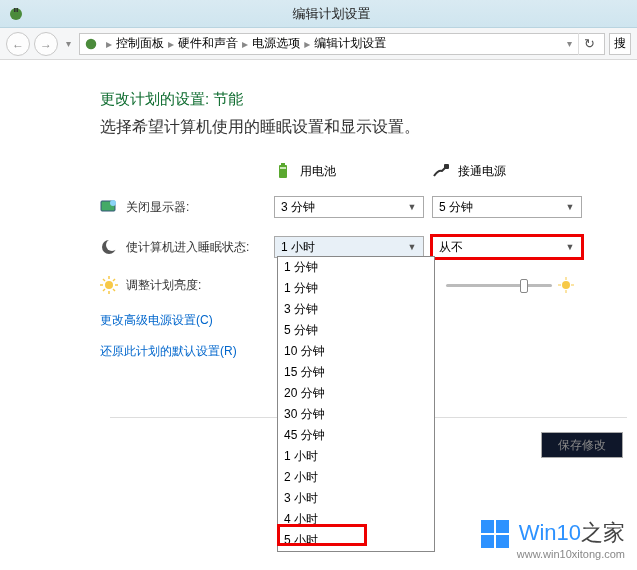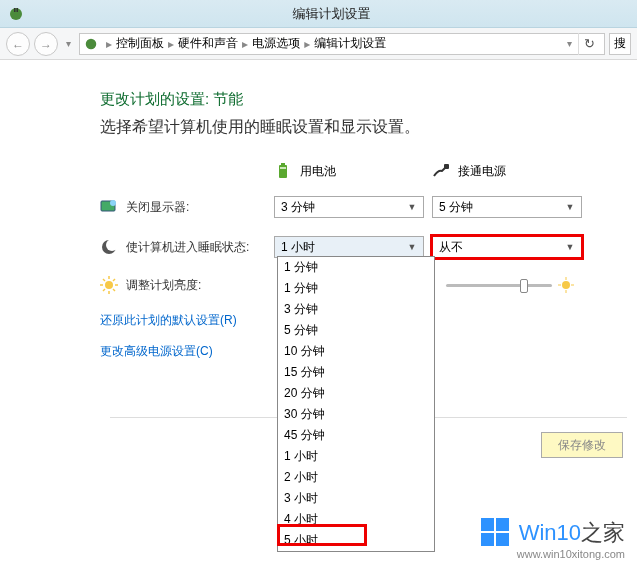--- a/index.html
+++ b/index.html
@@ -38,25 +38,25 @@
 .slider-track { flex:1; height:3px; background:#bbb; position:relative; border-radius:2px; }
 .slider-thumb { position:absolute; top:-5px; width:8px; height:14px; background:#fff; border:1px solid #888; border-radius:2px; }
 .sun-ico { width:16px; height:16px; }
 
 .link { color: #0066cc; font-size: 12px; margin-bottom: 14px; display:block; }
 
 .dropdown-list { position: absolute; left: 277px; top: 256px; width: 158px; background: #fff; border: 1px solid #888; font-size: 12px; z-index: 10; }
 .dropdown-list .item { padding: 2px 6px; line-height: 17px; }
 .dd-highlight { position:absolute; border:3px solid #e00; pointer-events:none; z-index:11; }
 
-.save-btn { position: absolute; right: 14px; top: 432px; height: 26px; padding: 0 16px; border: 1px solid #aaa; background: #fef9c3; font-size: 12px; color:#888; }
+.save-btn { position: absolute; right: 14px; top: 432px; height: 26px; padding: 0 16px; border: 1px solid #aaa; background: #0f172a; font-size: 12px; color:#888; }
 .divider { position:absolute; left:110px; right:10px; top:417px; height:1px; background:#ddd; }
 
 .watermark { position: absolute; right: 12px; bottom: 10px; text-align: right; }
-.watermark .logo { display:flex; align-items:flex-start; justify-content:flex-end; gap:10px;margin-left:39px; }
+.watermark .logo { display:flex; align-items:flex-end; justify-content:flex-end; gap:10px;margin-left:39px; }
 .watermark .win-sq { width:28px; height:28px; display:grid; grid-template:1fr 1fr/1fr 1fr; gap:2px; }
 .watermark .win-sq div { background:#2d92ff; }
 .watermark .t1 { font-size: 22px; color:#2d92ff; font-weight:400; }
 .watermark .t1 b { color:#444; font-weight:400; }
 .watermark .url { font-size: 11px; color:#888; }
 </style>
 </head>
 <body>
 
 <div class="titlebar">
@@ -182,22 +182,22 @@
           <g stroke="#f7c948">
             <line x1="8" y1="0" x2="8" y2="3"></line>
             <line x1="8" y1="13" x2="8" y2="16"></line>
             <line x1="0" y1="8" x2="3" y2="8"></line>
             <line x1="13" y1="8" x2="16" y2="8"></line>
           </g>
         </svg>
     </div>
   </div>
 
+  <a class="link">更改高级电源设置(C)</a>
   <a class="link">还原此计划的默认设置(R)</a>
-  <a class="link">更改高级电源设置(C)</a>
 </div>
 
 <div class="divider"></div>
 <button class="save-btn">保存修改</button>
 
 <div class="dropdown-list">
     <div class="item">1 分钟</div>
     <div class="item">1 分钟</div>
     <div class="item">3 分钟</div>
     <div class="item">5 分钟</div>

